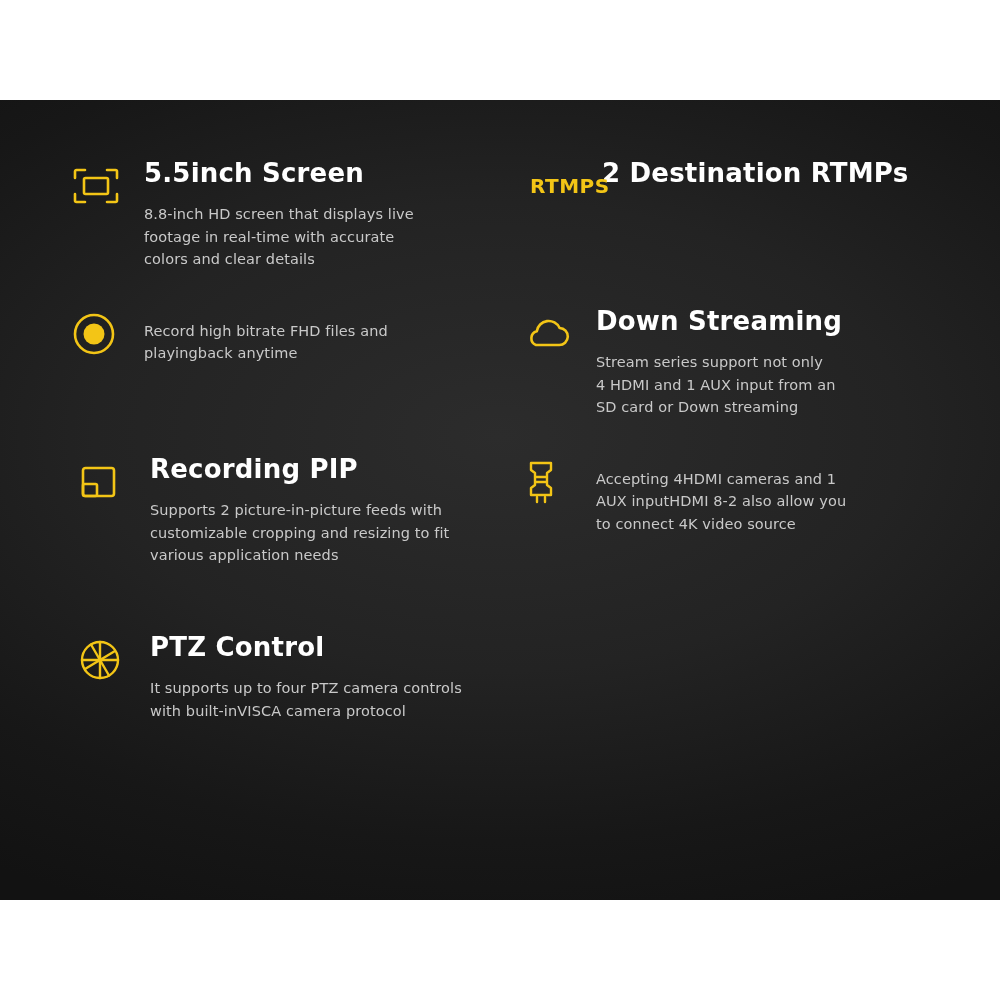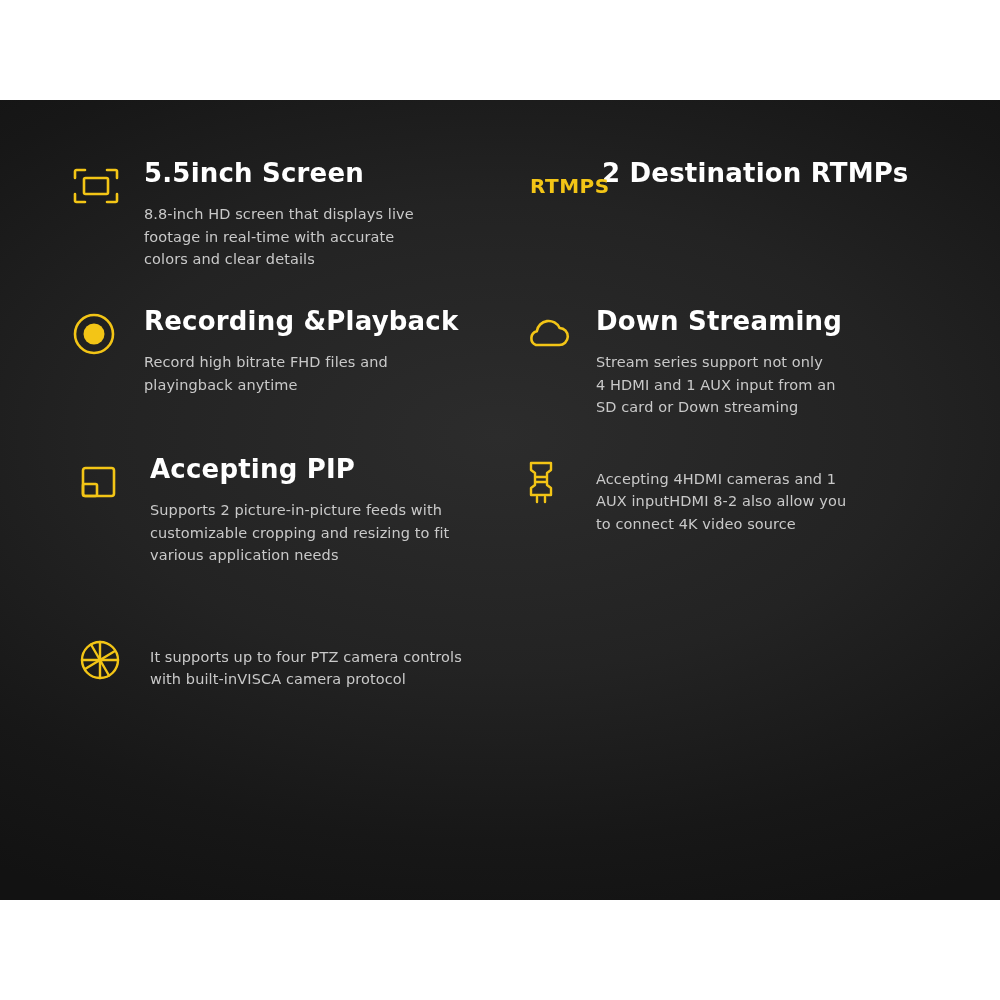--- a/index.html
+++ b/index.html
@@ -137,21 +137,20 @@
         <h3 class="feature-title">2 Destination RTMPs</h3>
       </div>
 
       <div class="feature">
         <span class="icon-wrap">
           <svg width="44" height="44" viewBox="0 0 44 44" fill="none">
             <circle cx="22" cy="22" r="19" stroke="#f3c516" stroke-width="2.6"></circle>
             <circle cx="22" cy="22" r="10.5" fill="#f3c516"></circle>
           </svg>
         </span>
-        <h3 class="feature-title">Recording &amp;Playback</h3>
         <p class="feature-desc">Record high bitrate FHD files and
 playingback anytime</p>
       </div>
 
 
       <div class="feature">
         <span class="icon-wrap">
           <svg width="48" height="36" viewBox="0 0 48 36" fill="none" stroke="#f3c516" stroke-width="2.6" stroke-linecap="round" stroke-linejoin="round">
             <path d="M12 29h23a8.5 8.5 0 0 0 .6-17 12 12 0 0 0-22.8 3.3A7.2 7.2 0 0 0 12 29Z"></path>
           </svg>
@@ -162,21 +161,21 @@
 SD card or Down streaming</p>
       </div>
 
       <div class="feature col2">
         <span class="icon-wrap">
           <svg width="44" height="40" viewBox="0 0 44 40" fill="none" stroke="#f3c516" stroke-width="2.6" stroke-linecap="round" stroke-linejoin="round">
             <path d="M5 20V8.5A2.5 2.5 0 0 1 7.5 6h26A2.5 2.5 0 0 1 36 8.5v23a2.5 2.5 0 0 1-2.5 2.5H7.5A2.5 2.5 0 0 1 5 31.5V20Z"></path>
             <rect x="5" y="22" width="14" height="12" rx="1.5"></rect>
           </svg>
         </span>
-        <h3 class="feature-title">Accepting PIP</h3>
+        <h3 class="feature-title">Recording PIP</h3>
         <p class="feature-desc">Supports 2 picture-in-picture feeds with
 customizable cropping and resizing to fit
 various application needs</p>
       </div>
 
       <div class="feature">
         <span class="icon-wrap">
           <svg width="34" height="48" viewBox="0 0 34 48" fill="none" stroke="#f3c516" stroke-width="2.4" stroke-linecap="round" stroke-linejoin="round">
             <path d="M7 5h20v7l-4 3v12l4 3v7H7v-7l4-3V15l-4-3V5Z"></path>
             <path d="M12 19h10"></path>
@@ -193,19 +192,20 @@
       <div class="feature col2">
         <span class="icon-wrap">
           <svg width="44" height="44" viewBox="0 0 44 44" fill="none" stroke="#f3c516" stroke-width="2.4" stroke-linecap="round" stroke-linejoin="round">
             <circle cx="22" cy="22" r="18"></circle>
             <path d="M22 4 22 22 37 13"></path>
             <path d="M40 22 22 22 31 37.5"></path>
             <path d="M22 40 22 22 7 31"></path>
             <path d="M4 22 22 22 13 6.5"></path>
           </svg>
         </span>
+        <h3 class="feature-title">PTZ Control</h3>
         <p class="feature-desc">It supports up to four PTZ camera controls
 with built-inVISCA camera protocol</p>
       </div>
 
     </div>
   </div>
 </div>
 
 </body></html>

